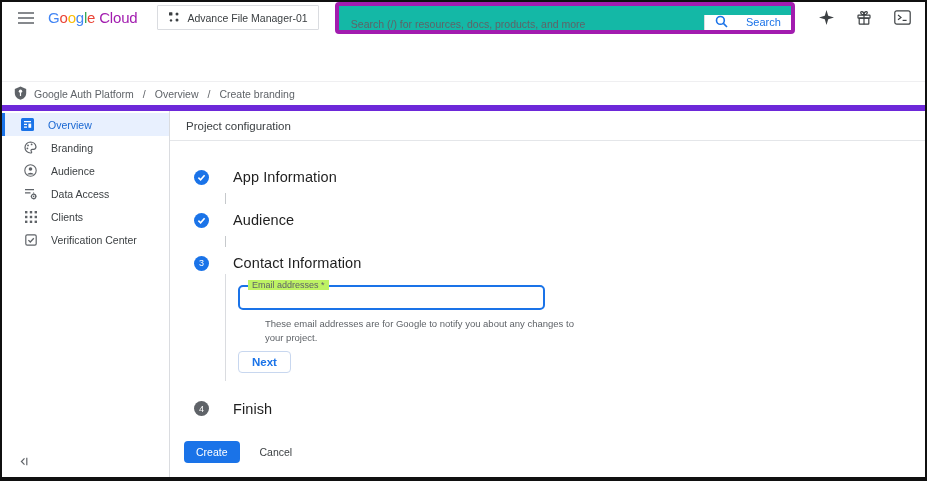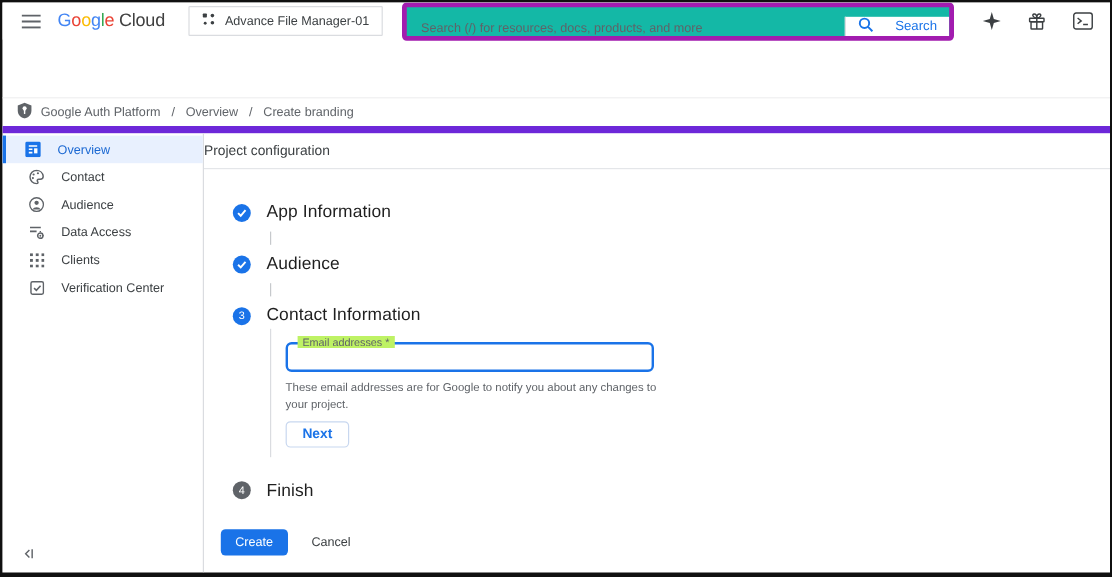--- a/index.html
+++ b/index.html
@@ -5,21 +5,21 @@
   html,body{margin:0;padding:0;background:#fff;}
   .screen{width:927px;height:481px;box-sizing:border-box;border:2px solid #101010;border-bottom-width:4px;
           background:#fff;font-family:"Liberation Sans",sans-serif;display:flex;flex-direction:column;
           position:relative;overflow:hidden;color:#3c4043;}
   
   .topbar{height:31px;flex:0 0 31px;display:flex;align-items:center;padding:0 10px 0 12px;background:#fff;}
   .hamburger{display:flex;align-items:center;justify-content:center;width:24px;height:24px;cursor:pointer;}
   .logo{display:flex;align-items:baseline;margin-left:10px;font-size:15px;letter-spacing:-0.2px;}
   .logo .lt{font-weight:500;}
   .l0{color:#4285F4}.l1{color:#EA4335}.l2{color:#FBBC04}.l3{color:#4285F4}.l4{color:#34A853}.l5{color:#EA4335}
-  .logo .cloud{color:#404040;margin-left:4px;font-weight:400;}
+  .logo .cloud{color:#a21caf;margin-left:4px;font-weight:400;}
   .proj-btn{display:flex;align-items:center;gap:7px;margin-left:20px;height:23px;padding:0 10px;
             border:1px solid #dadce0;border-radius:1px;background:#fff;font-size:10.5px;color:#3c4043;cursor:pointer;white-space:nowrap;}
   .searchbox{display:flex;align-items:flex-end;height:24px;width:452px;margin-left:auto;margin-right:auto;
              border:4px solid #a21caf;border-radius:4px;overflow:hidden;background:#14b8a6;}
   .searchbox input{flex:1;border:none;outline:none;background:transparent;padding:0 12px;font-size:10.5px;
                    color:#3c4043;font-family:"Liberation Sans",sans-serif;}
   .searchbox input::placeholder{color:#5f6368;}
   .search-btn{display:flex;align-items:center;gap:18px;padding:0 10px;background:#fff;border-left:1px solid #dadce0;
               color:#1a73e8;font-size:11px;font-weight:500;cursor:pointer;}
   .top-icons{display:flex;align-items:center;gap:22px;margin-left:8px;margin-right:4px;}
@@ -32,36 +32,36 @@
   
   .bodyrow{flex:1;display:flex;min-height:0;}
   .sidebar{width:167px;flex:0 0 167px;border-right:1px solid #dadce0;padding-top:2px;position:relative;}
   .nav-item{height:23px;display:flex;align-items:center;gap:14px;padding-left:19px;font-size:10.5px;
             color:#3c4043;cursor:pointer;border-left:3px solid transparent;}
   .nav-item .nicon{width:13px;display:flex;justify-content:center;}
   .nav-item.selected{background:#e8f0fe;border-left-color:#1a73e8;color:#1967d2;padding-left:16px;}
   .collapse{position:absolute;left:16px;bottom:10px;cursor:pointer;display:flex;align-items:center;}
   
   .main{flex:1;display:flex;flex-direction:column;min-width:0;}
-  .main-header{height:29px;flex:0 0 29px;display:flex;align-items:center;
+  .main-header{height:29px;flex:0 0 29px;display:flex;align-items:center;padding-left:16px;
                border-bottom:1px solid #e4e6e9;font-size:11.5px;color:#3c4043;}
   .content{flex:1;overflow:hidden;}
   .stepper{padding:28px 0 0 24px;}
-  .step-row{display:flex;align-items:center;gap:13px;}
+  .step-row{display:flex;align-items:center;gap:24px;}
   .step-circle{width:15px;height:15px;border-radius:50%;background:#1a73e8;display:flex;align-items:center;
                justify-content:center;color:#fff;font-size:9px;font-weight:500;flex:0 0 15px;}
   .step-circle.pending{background:#5f6368;}
   .step-title{font-size:14.5px;color:#1f1f1f;letter-spacing:0.1px;}
   .connector{width:1px;height:11px;background:#c6c9cc;margin:8px 0 8px 31px;}
   .step-body{margin:3px 0 0 31px;padding:4px 0 8px 12px;border-left:1px solid #dadce0;}
   .field{position:relative;width:303px;height:21px;border:2px solid #1a73e8;border-radius:5px;margin-top:7px;background:#fff;}
   .field input{position:absolute;inset:0;border:none;outline:none;background:transparent;padding:0 8px;
                font-size:11px;font-family:"Liberation Sans",sans-serif;color:#202124;width:100%;box-sizing:border-box;}
   .field .flabel{position:absolute;top:-7px;left:8px;background:#bef264;padding:0 4px;font-size:9px;color:#5f6368;line-height:10px;}
-  .helper{margin-top:7px;font-size:9.5px;line-height:1.45;color:#5f6368;width:318px;}
+  .helper{margin-top:7px;font-size:9.5px;line-height:1.45;color:#5f6368;width:318px;margin-left:27px;}
   .next-btn{margin-top:6px;display:inline-block;background:#fff;border:1px solid #c8d7ef;border-radius:4px;
             color:#1a73e8;font-size:11.5px;font-weight:700;padding:4px 13px;cursor:pointer;}
   .finish-row{margin-top:20px;}
   .actions{display:flex;align-items:center;margin:24px 0 0 14px;gap:20px;}
   .create-btn{background:#1a73e8;color:#fff;border:none;border-radius:4px;font-size:10.5px;font-weight:500;
               padding:5px 12px;cursor:pointer;font-family:"Liberation Sans",sans-serif;}
   .cancel-btn{color:#3c4043;font-size:10.5px;font-weight:500;cursor:pointer;}
 </style>
 </head>
 <body>
@@ -160,21 +160,21 @@
       </div>
       <div class="nav-item">
         <span class="nicon">
           <svg width="13" height="13" viewBox="0 0 13 13" fill="none">
               <path d="M6.5 1 a5.5 5.5 0 1 0 0 11 c1.2 0 1.5-1 .8-1.7 -.7-.8-.2-1.9 1-1.9 h1.2 a2.6 2.6 0 0 0 2.5-2.6 A5.7 5.7 0 0 0 6.5 1 Z" stroke="#5f6368" stroke-width="1.2"></path>
               <circle cx="4" cy="4.4" r="0.9" fill="#5f6368"></circle>
               <circle cx="7.6" cy="3.4" r="0.9" fill="#5f6368"></circle>
               <circle cx="3.4" cy="7.4" r="0.9" fill="#5f6368"></circle>
             </svg>
         </span>
-        <span>Contact</span>
+        <span>Branding</span>
       </div>
       <div class="nav-item">
         <span class="nicon">
           <svg width="13" height="13" viewBox="0 0 13 13">
               <circle cx="6.5" cy="6.5" r="5.7" fill="none" stroke="#5f6368" stroke-width="1.1"></circle>
               <circle cx="6.5" cy="5" r="1.8" fill="#5f6368"></circle>
               <path d="M2.9 10.6 a4.4 4.4 0 0 1 7.2 0" fill="#5f6368"></path>
             </svg>
         </span>
         <span>Audience</span>

